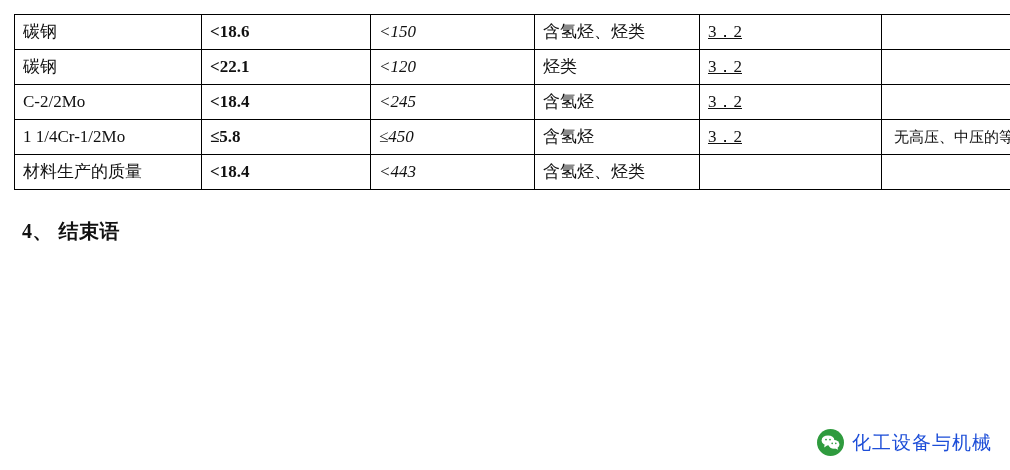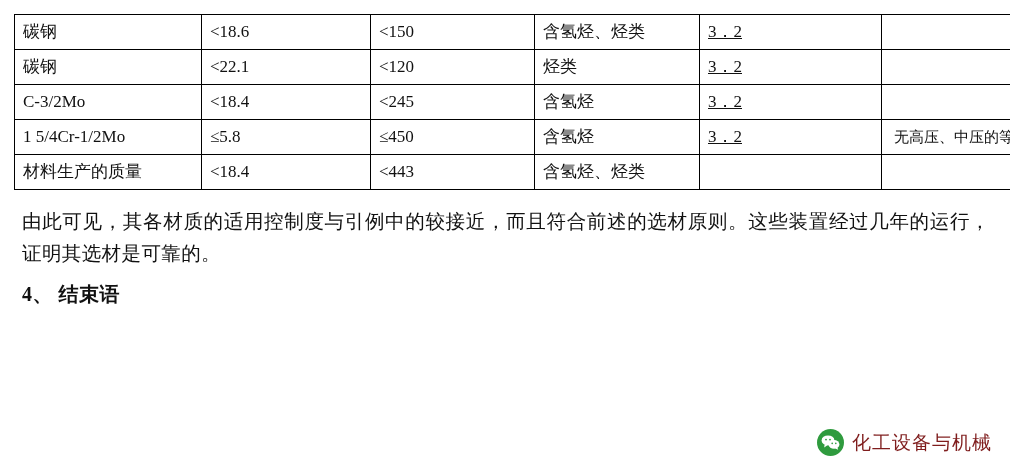--- a/index.html
+++ b/index.html
@@ -38,22 +38,22 @@
     border: 1px solid #000000;
     height: 34px;
     padding: 0 8px;
     font-size: 17px;
     vertical-align: middle;
     line-height: 1.1;
     white-space: nowrap;
     overflow: hidden;
   }
   table.data td.c0 { width: 170px; }
-  table.data td.c1 { width: 152px; }
-  table.data td.c2 { width: 147px; }
+  table.data td.c1 { width: 152px; font-weight: bold; }
+  table.data td.c2 { width: 147px; font-style: italic; }
   table.data td.c3 { width: 148px; border-radius: 7px; }
   table.data td.c4 { width: 165px; text-decoration: underline; }
   table.data td.c5 { width: 198px; font-size: 15px; color: #111; }
   table.data td.c5 { text-align: left; padding-left: 12px; }
 
   
   .body-text {
     position: absolute;
     left: 22px;
     top: 206px;
@@ -97,21 +97,21 @@
     flex: none;
   }
   .badge .wx svg {
     position: absolute;
     left: 4px;
     top: 6px;
   }
   .badge .btxt {
     font-size: 19px;
     font-family: "Liberation Sans", "DejaVu Sans", sans-serif;
-    color: #7f1d1d;
+    color: #1d4ed8;
     letter-spacing: 1px;
     white-space: nowrap;
   }
 </style>
 </head>
 <body>
 
 <div class="page">
 
   <div class="table-wrap">
@@ -127,49 +127,48 @@
         </tr>
         <tr>
           <td class="c0">碳钢</td>
           <td class="c1">&lt;22.1</td>
           <td class="c2">&lt;120</td>
           <td class="c3">烃类</td>
           <td class="c4">3．2</td>
           <td class="c5"></td>
         </tr>
         <tr>
-          <td class="c0">C-3/2Mo</td>
+          <td class="c0">C-2/2Mo</td>
           <td class="c1">&lt;18.4</td>
           <td class="c2">&lt;245</td>
           <td class="c3">含氢烃</td>
           <td class="c4">3．2</td>
           <td class="c5"></td>
         </tr>
         <tr>
-          <td class="c0">1 5/4Cr-1/2Mo</td>
+          <td class="c0">1 1/4Cr-1/2Mo</td>
           <td class="c1">≤5.8</td>
           <td class="c2">≤450</td>
           <td class="c3">含氢烃</td>
           <td class="c4">3．2</td>
           <td class="c5">无高压、中压的等级</td>
         </tr>
         <tr>
           <td class="c0">材料生产的质量</td>
           <td class="c1">&lt;18.4</td>
           <td class="c2">&lt;443</td>
           <td class="c3">含氢烃、烃类</td>
           <td class="c4"></td>
           <td class="c5"></td>
         </tr>
       </tbody>
     </table>
   </div>
 
   <div class="body-text">
-    <p class="para">由此可见，其各材质的适用控制度与引例中的较接近，而且符合前述的选材原则。这些装置经过几年的运行，证明其选材是可靠的。</p>
     <h3 class="heading">4、 结束语</h3>
   </div>
 
   <div class="badge">
     <span class="wx">
       <svg width="19" height="15" viewBox="0 0 19 15" aria-hidden="true">
         <ellipse cx="7" cy="5.4" rx="6.4" ry="5" fill="#ffffff"></ellipse>
         <polygon points="3.6,9.2 3.2,12.4 6.4,10.3" fill="#ffffff"></polygon>
         <ellipse cx="13" cy="9.4" rx="5.4" ry="4.3" fill="#ffffff"></ellipse>
         <polygon points="16.4,12.6 17.2,14.8 14.2,13.4" fill="#ffffff"></polygon>

